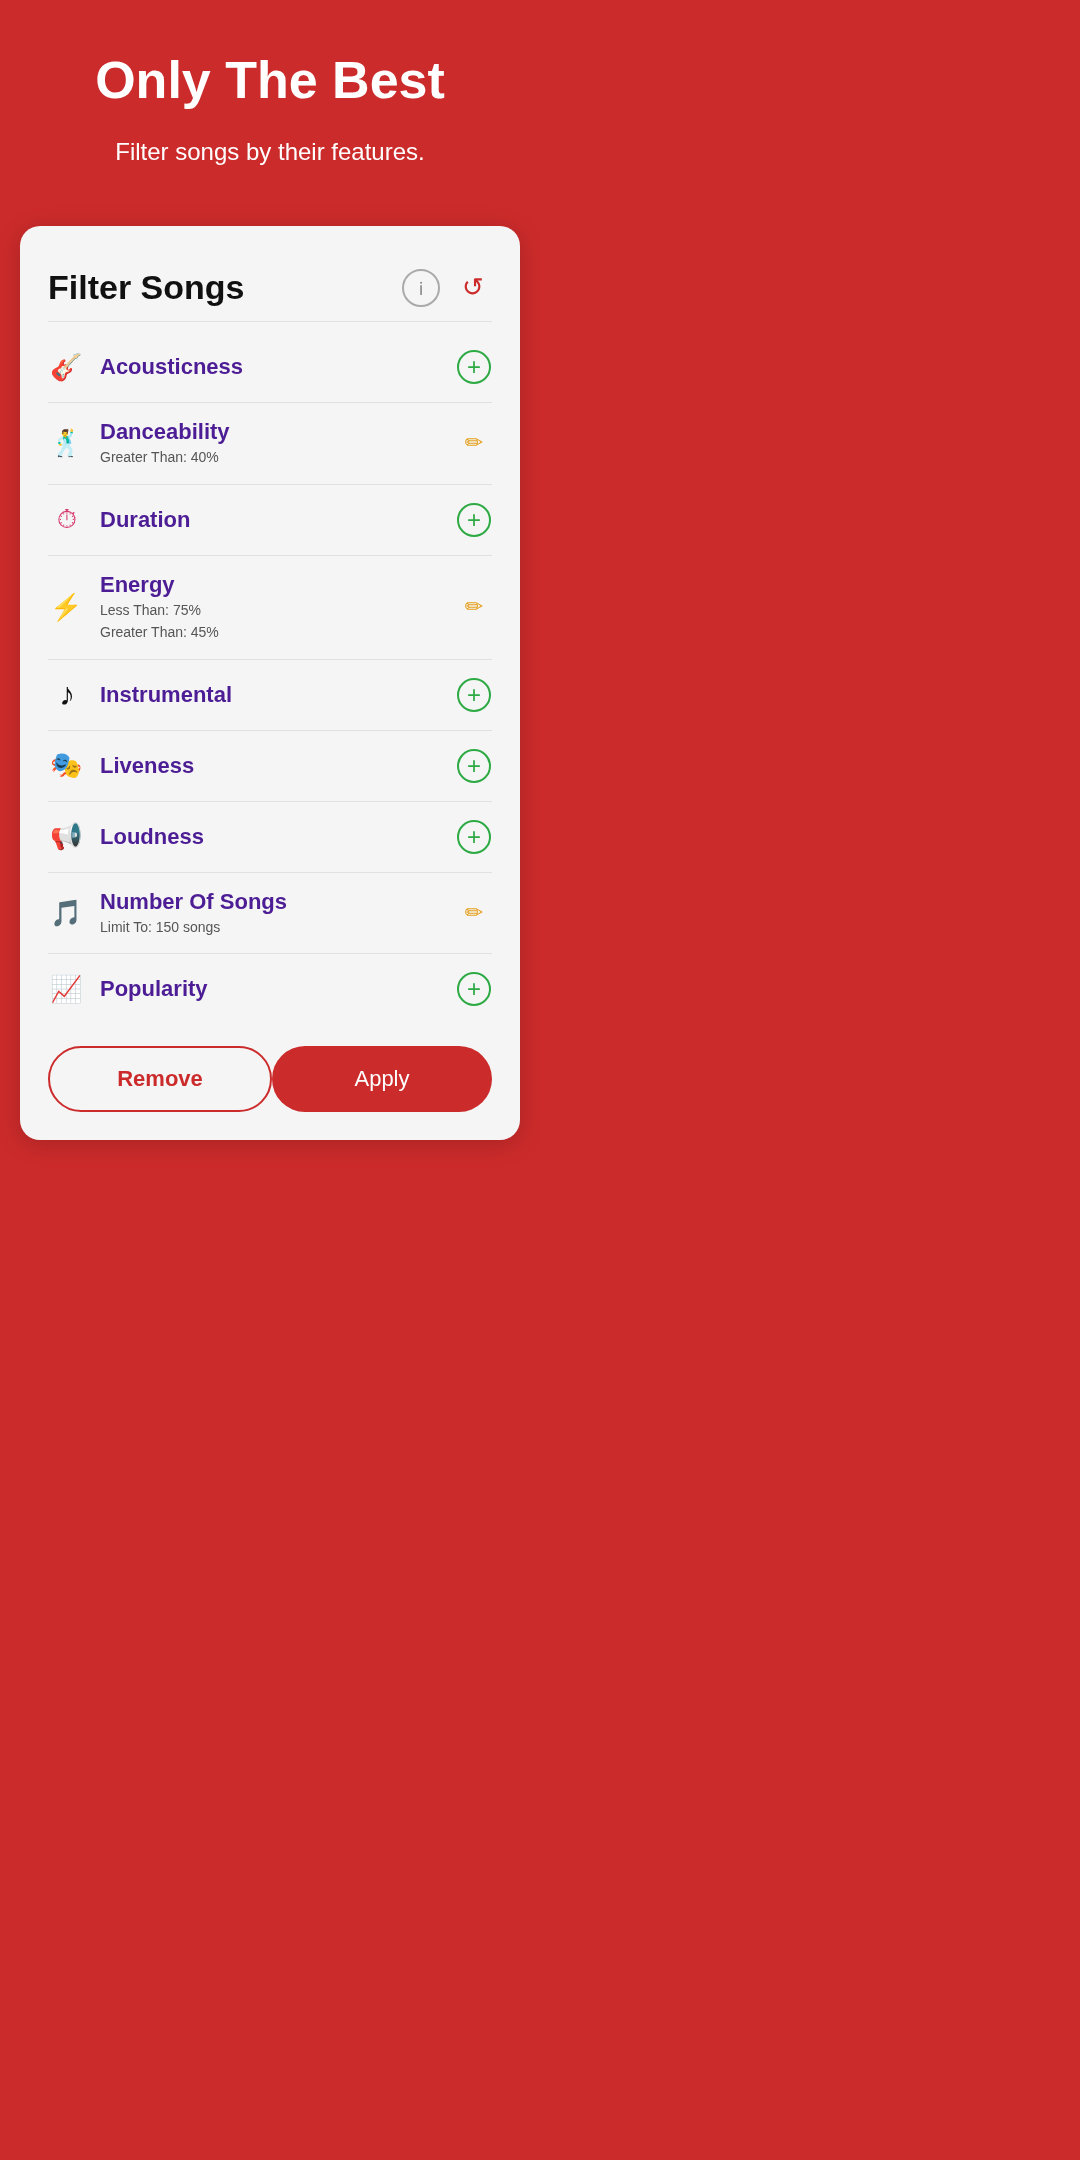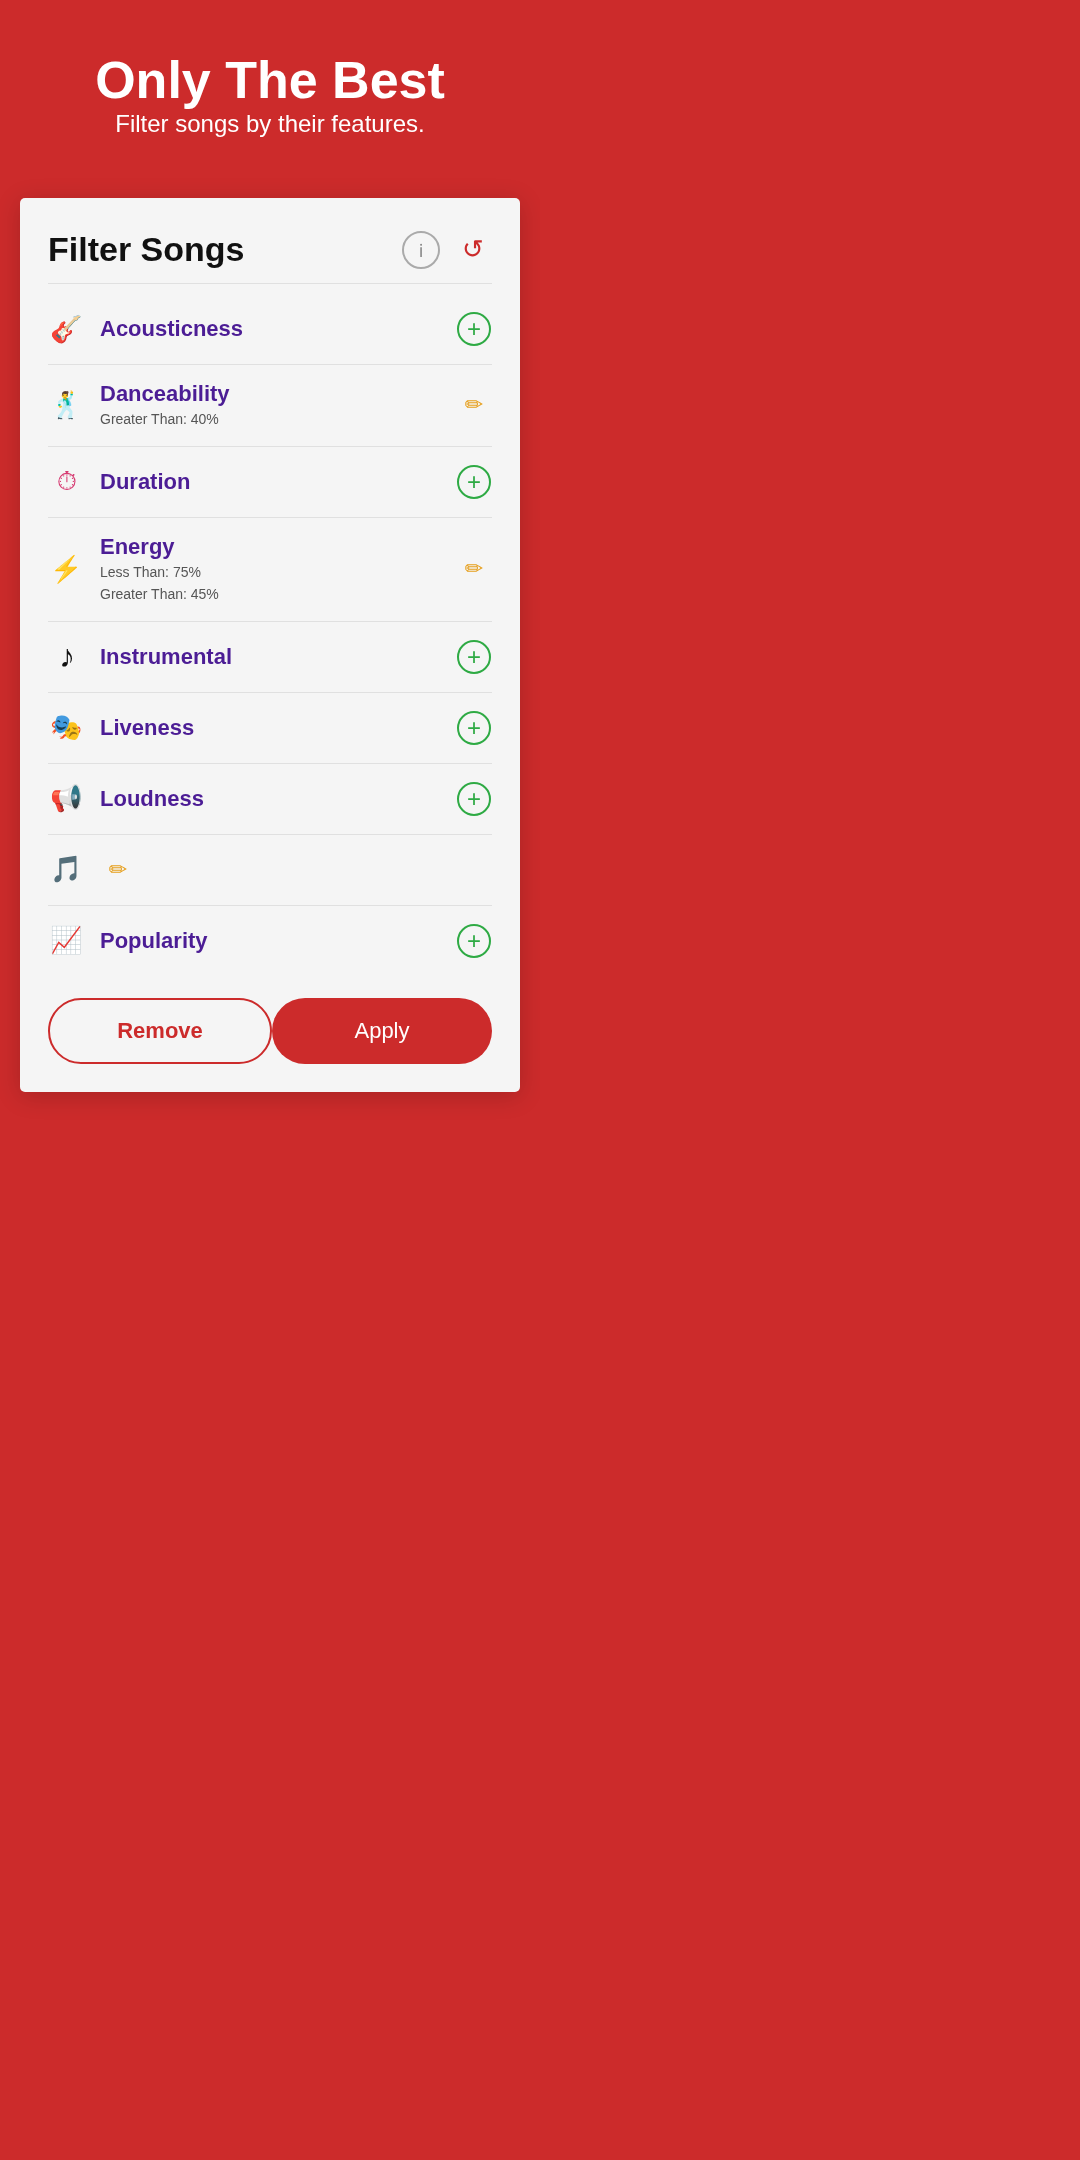--- a/index.html
+++ b/index.html
@@ -23,27 +23,28 @@
       text-align: center;
       margin-bottom: 0;
     }
 
     .header-subtitle {
       color: #ffffff;
       font-size: 24px;
       text-align: center;
       margin-bottom: 60px;
       font-weight: 400;
+      margin-top: 28px;
     }
 
     .card {
       background: #f5f5f5;
-      border-radius: 5px;
+      border-radius: 20px;
       width: 100%;
-      padding: 32px 28px 28px;
+      padding: 42px 28px 28px;
       box-shadow: 0 4px 24px rgba(0,0,0,0.18);
     }
 
     .card-header {
       display: flex;
       align-items: center;
       justify-content: space-between;
       margin-bottom: 10px;
       padding-bottom: 14px;
       border-bottom: 1.5px solid #e0e0e0;
@@ -266,20 +267,24 @@
         <div class="filter-icon" style="font-size: 26px; color: rgb(85, 119, 187);">📢</div>
         <div class="filter-info">
           <div class="filter-name">Loudness</div>
         </div>
         <div class="filter-action">
           <div class="add-icon">+</div>
         </div>
       </div>
       <div class="filter-row">
         <div class="filter-icon" style="font-size: 26px; color: rgb(204, 43, 43);">🎵</div>
+        <div class="filter-info">
+          <div class="filter-name">Number Of Songs</div>
+          <div class="filter-detail">Limit To: 150 songs</div>
+        </div>
         <div class="filter-action">
           <div class="edit-icon">✏</div>
         </div>
       </div>
       <div class="filter-row">
         <div class="filter-icon" style="font-size: 26px; color: rgb(34, 170, 85);">📈</div>
         <div class="filter-info">
           <div class="filter-name">Popularity</div>
         </div>
         <div class="filter-action">

